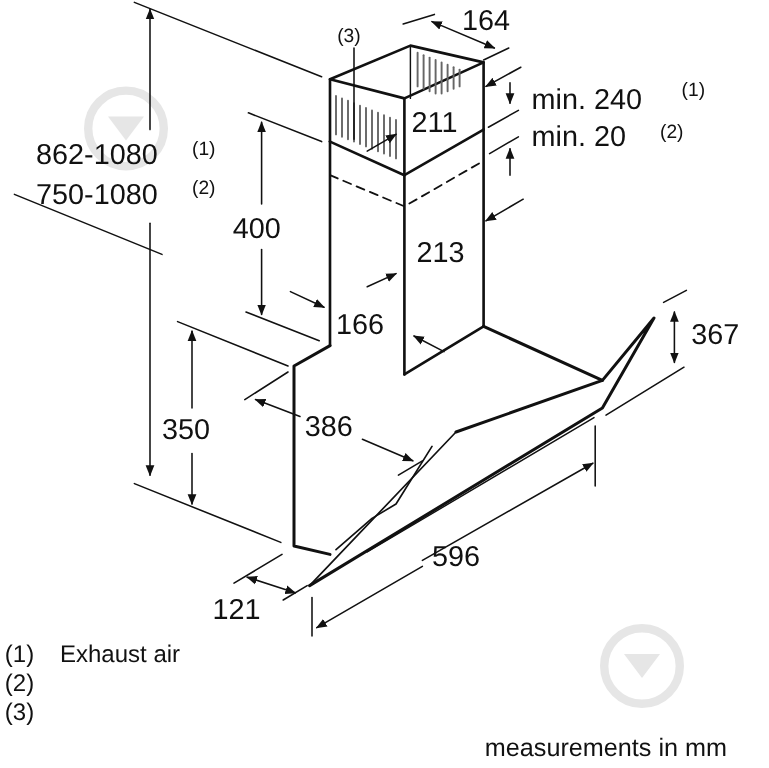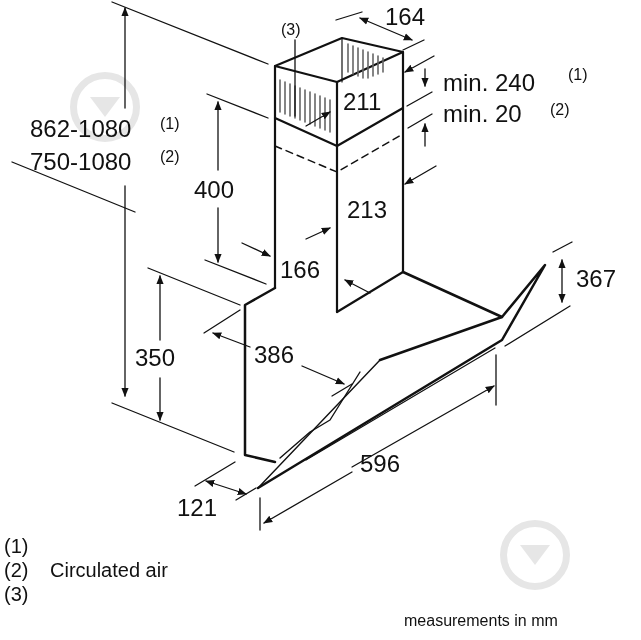--- a/index.html
+++ b/index.html
@@ -3,21 +3,21 @@
   <meta charset="utf-8">
   <style>
     html, body { margin: 0; padding: 0; background: #ffffff; }
     body { width: 641px; height: 640px; position: relative; overflow: hidden; font-family: "Liberation Sans", sans-serif; color: #111; }
     svg { position: absolute; left: 0; top: 0; }
     .dim { font-family: "Liberation Sans", sans-serif; font-size: 24px; fill: #111; }
     .sup { font-family: "Liberation Sans", sans-serif; font-size: 16px; fill: #111; }
     .legend { position: absolute; left: 4px; top: 534px; font-size: 20px; line-height: 24px; }
     .legend-row { display: flex; }
     .legend-key { width: 46px; }
-    .units { position: absolute; left: 404px; top: 612px; font-size: 16px; }
+    .units { position: absolute; left: 404px; top: 612px; font-size: 21px; }
     .watermark { position: absolute; width: 56px; height: 56px; border: 7px solid #e6e6e6; border-radius: 50%; }
     .wm-tri { position: absolute; left: 13px; top: 18px; width: 0; height: 0; border-left: 15px solid transparent; border-right: 15px solid transparent; border-top: 20px solid #e6e6e6; }
   </style>
 </head>
 <body>
 
 <div class="watermark" style="left:70px;top:72px;">
     <div class="wm-tri"></div>
   </div>
 <div class="watermark" style="left:500px;top:520px;">
@@ -159,22 +159,22 @@
     <text class="dim" x="254" y="363">386</text>
     <text class="dim" x="576" y="287">367</text>
     <text class="dim" x="360" y="472">596</text>
     <text class="dim" x="177" y="516">121</text>
   </g>
 </svg>
 
 <div class="legend">
   <div class="legend-row">
     <span class="legend-key">(1)</span>
+    <span>Exhaust air</span>
   </div>
   <div class="legend-row">
     <span class="legend-key">(2)</span>
-    <span>Circulated air</span>
   </div>
   <div class="legend-row">
     <span class="legend-key">(3)</span>
   </div>
 </div>
 <div class="units">measurements in mm</div>
 
 </body></html>

